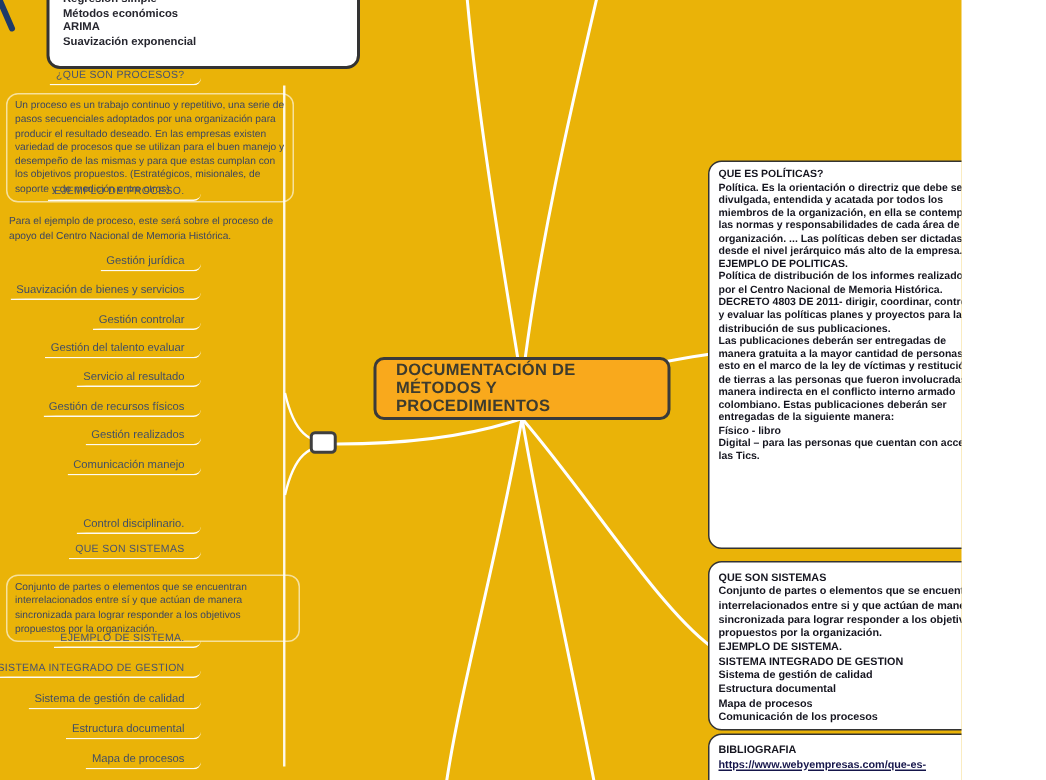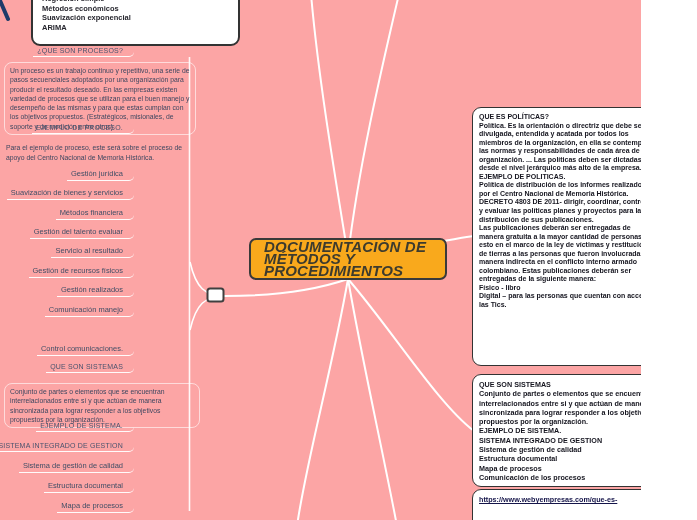--- a/index.html
+++ b/index.html
@@ -1,19 +1,19 @@
 <!DOCTYPE html>
 <html><head>
 <meta charset="utf-8">
 <style>
   html,body{margin:0;padding:0;}
   body{font-family:"Liberation Sans","DejaVu Sans",sans-serif;}
   #canvas{
     position:relative;width:641px;height:520px;overflow:hidden;
-    background:#fca5a5;
+    background:#eab308;
   }
   svg.lines{position:absolute;left:0;top:0;z-index:1;}
 
   
   .leaf{
     position:absolute;z-index:3;
     right:507px;padding:1px 11px 2px 4px;
     font-size:7.5px;color:#414e66;white-space:nowrap;
     border-bottom:1.5px solid rgba(255,255,255,.95);
     border-bottom-right-radius:5px;
@@ -38,23 +38,22 @@
     padding:8px 8px 2px 9px;box-sizing:content-box;
     font-size:7.5px;font-weight:bold;color:#26262e;line-height:9.6px;
   }
 
   
   #centerNode{
     position:absolute;z-index:4;left:249px;top:238px;width:198px;height:42px;
     background:#f9a91c;border:2.5px solid #3a3a3a;border-radius:7px;
     display:flex;align-items:center;box-sizing:border-box;
     padding-left:13px;padding-right:8px;
-    font-size:15px;line-height:12px;font-weight:bold;color:#3d3b2e;
+    font-size:11px;line-height:12px;font-weight:bold;color:#3d3b2e;
     letter-spacing:.2px;
-    font-style:italic;
   }
 
   
   .rbox{
     position:absolute;z-index:3;left:472px;width:178px;
     background:#fff;border:1.6px solid #333;border-radius:9px;
     padding:5px 6px;color:#15151f;font-weight:bold;text-align:left;
   }
   #boxPoliticas{top:107px;height:247px;font-size:7px;line-height:8.55px;}
   #boxSistemas{top:374px;height:101px;font-size:7.2px;line-height:9.3px;}
@@ -86,41 +85,41 @@
 
     <path d="M348,279 C332,370 306,462 297,526" stroke="#ffffff" stroke-width="2" fill="none"></path>
     <path d="M348,279 C362,360 383,452 397,526" stroke="#ffffff" stroke-width="2" fill="none"></path>
 
     <rect x="207.5" y="288.5" width="16" height="13" rx="2.5" fill="#ffffff" stroke="#3f3f3f" stroke-width="2"></rect>
   </svg>
 
   <div id="topLeftBox">
     <div>Regresión simple</div>
     <div>Métodos económicos</div>
+    <div>ARIMA</div>
     <div>Suavización exponencial</div>
-    <div>ARIMA</div>
   </div>
 
   <div class="leaf hdr" style="top:46px">¿QUE SON PROCESOS?</div>
 
   <div class="para bordered" style="left:4px;top:62px;width:180px">Un proceso es un trabajo continuo y repetitivo, una serie de pasos secuenciales adoptados por una organización para producir el resultado deseado. En las empresas existen variedad de procesos que se utilizan para el buen manejo y desempeño de las mismas y para que estas cumplan con los objetivos propuestos. (Estratégicos, misionales, de soporte y de medición entre otros)</div>
 
   <div class="leaf hdr" style="top:123px">EJEMPLO DE PROCESO.</div>
 
   <div class="para" style="left:6px;top:143px;width:180px;line-height:9.6px">Para el ejemplo de proceso, este será sobre el proceso de apoyo del Centro Nacional de Memoria Histórica.</div>
 
   <div class="leaf" style="top:168px">Gestión jurídica</div>
   <div class="leaf" style="top:187px">Suavización de bienes y servicios</div>
-  <div class="leaf" style="top:207px">Métodos financiera</div>
+  <div class="leaf" style="top:207px">Gestión controlar</div>
   <div class="leaf" style="top:226px">Gestión del talento evaluar</div>
   <div class="leaf" style="top:245px">Servicio al resultado</div>
   <div class="leaf" style="top:265px">Gestión de recursos físicos</div>
   <div class="leaf" style="top:284px">Gestión realizados</div>
   <div class="leaf" style="top:304px">Comunicación manejo</div>
-  <div class="leaf" style="top:343px">Control comunicaciones.</div>
+  <div class="leaf" style="top:343px">Control disciplinario.</div>
   <div class="leaf hdr" style="top:362px">QUE SON SISTEMAS</div>
 
   <div class="para bordered" style="left:4px;top:383px;width:184px">Conjunto de partes o elementos que se encuentran interrelacionados entre sí y que actúan de manera sincronizada para lograr responder a los objetivos propuestos por la organización.</div>
 
   <div class="leaf hdr" style="top:421px">EJEMPLO DE SISTEMA.</div>
   <div class="leaf hdr" style="top:441px">SISTEMA INTEGRADO DE GESTION</div>
   <div class="leaf" style="top:460px">Sistema de gestión de calidad</div>
   <div class="leaf" style="top:480px">Estructura documental</div>
   <div class="leaf" style="top:500px">Mapa de procesos</div>
 
@@ -144,16 +143,17 @@
     <div class="p">Conjunto de partes o elementos que se encuentran interrelacionados entre si y que actúan de manera sincronizada para lograr responder a los objetivos propuestos por la organización.</div>
     <div class="p">EJEMPLO DE SISTEMA.</div>
     <div class="p">SISTEMA INTEGRADO DE GESTION</div>
     <div class="p">Sistema de gestión de calidad</div>
     <div class="p">Estructura documental</div>
     <div class="p">Mapa de procesos</div>
     <div class="p">Comunicación de los procesos</div>
   </div>
 
   <div id="boxBiblio" class="rbox">
+    <div class="p">BIBLIOGRAFIA</div>
     <span id="biblioLink">https://www.webyempresas.com/que-es-</span>
   </div>
 
 </div>
 
 </body></html>

